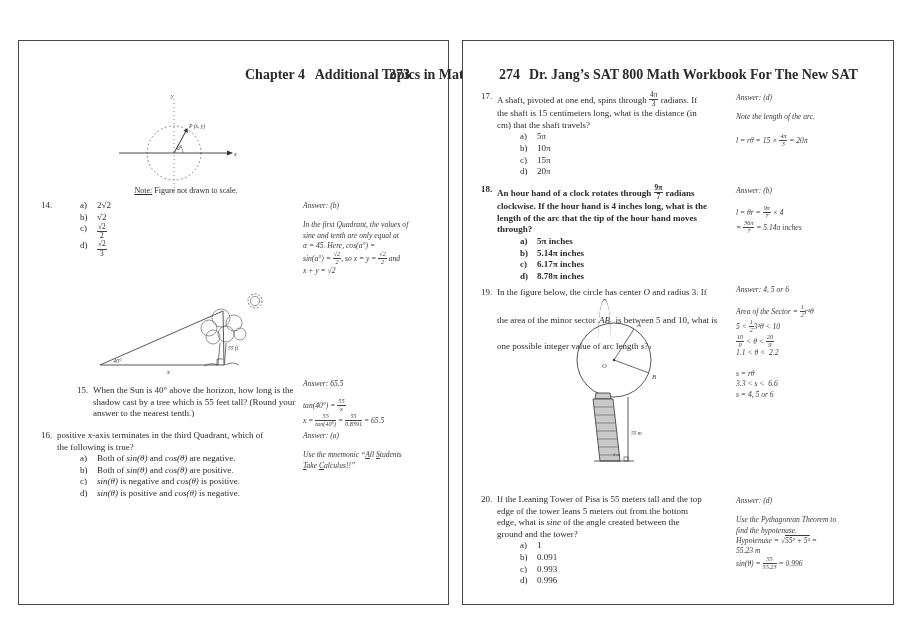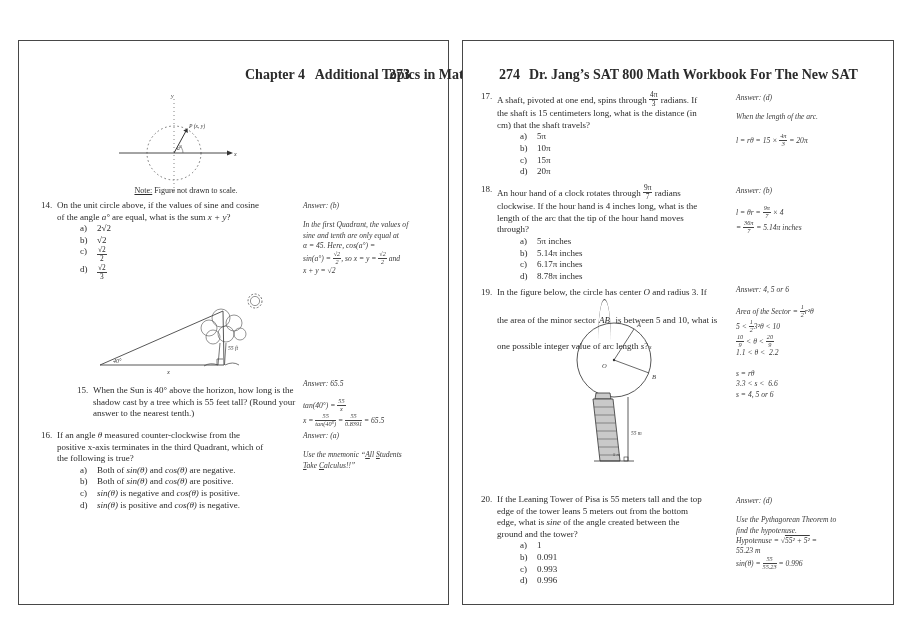--- a/index.html
+++ b/index.html
@@ -48,24 +48,20 @@
     <text x="72" y="7" font-size="6" font-style="italic">y</text>
     <text x="135" y="64.5" font-size="6" font-style="italic">x</text>
     <text x="90" y="37" font-size="5.6" font-style="italic">P (x, y)</text>
     <text x="78" y="59" font-size="5.6" font-style="italic" fill="#8b3a2a">a°</text>
   </svg>
 
   <div class="note" style="left:82px;top:145px;width:170px;"><div class="line"><span class="un">Note:</span> Figure not drawn to scale.</div></div>
 
   <div class="q" style="left:22px;top:159px;width:268px;">
     <span class="qnum">14.</span>
-    <div class="qbody">
-        <div class="line">On the unit circle above, if the values of sine and cosine</div>
-        <div class="line">of the angle <span class="it">a°</span> are equal, what is the sum <span class="it">x + y</span>?</div>
-      </div>
     <div class="opts">
         <div class="opt"><span class="ol">a)</span><span class="oc">2√2</span></div>
         <div class="opt"><span class="ol">b)</span><span class="oc">√2</span></div>
         <div class="opt"><span class="ol">c)</span><span class="oc"><span class="fr"><span class="n">√2</span><span class="d">2</span></span></span></div>
         <div class="opt"><span class="ol">d)</span><span class="oc"><span class="fr"><span class="n">√2</span><span class="d">3</span></span></span></div>
       </div>
   </div>
   <div class="ans" style="left:284px;top:160px;width:142px;">
     <div class="line">Answer: (b)</div>
     <div class="expl">
@@ -108,21 +104,20 @@
     <div class="line">Answer: 65.5</div>
     <div class="expl">
         <div class="line">tan(40°) = <span class="fr"><span class="n">55</span><span class="d">x</span></span></div>
         <div class="line">x = <span class="fr"><span class="n">55</span><span class="d">tan(40°)</span></span> = <span class="fr"><span class="n">55</span><span class="d">0.8391</span></span> = 65.5</div>
       </div>
   </div>
 
   <div class="q" style="left:22px;top:389px;width:276px;">
     <span class="qnum">16.</span>
     <div class="qbody">
-        <div class="line">If an angle <span class="it">θ</span> measured counter-clockwise from the</div>
         <div class="line">positive x-axis terminates in the third Quadrant, which of</div>
         <div class="line">the following is true?</div>
       </div>
     <div class="opts">
         <div class="opt"><span class="ol">a)</span><span class="oc">Both of <span class="it">sin(θ)</span> and <span class="it">cos(θ)</span> are negative.</span></div>
         <div class="opt"><span class="ol">b)</span><span class="oc">Both of <span class="it">sin(θ)</span> and <span class="it">cos(θ)</span> are positive.</span></div>
         <div class="opt"><span class="ol">c)</span><span class="oc"><span class="it">sin(θ)</span> is negative and <span class="it">cos(θ)</span> is positive.</span></div>
         <div class="opt"><span class="ol">d)</span><span class="oc"><span class="it">sin(θ)</span> is positive and <span class="it">cos(θ)</span> is negative.</span></div>
       </div>
   </div>
@@ -149,27 +144,27 @@
     <div class="opts">
         <div class="opt"><span class="ol">a)</span><span class="oc">5π</span></div>
         <div class="opt"><span class="ol">b)</span><span class="oc">10π</span></div>
         <div class="opt"><span class="ol">c)</span><span class="oc">15π</span></div>
         <div class="opt"><span class="ol">d)</span><span class="oc">20π</span></div>
       </div>
   </div>
   <div class="ans" style="left:273px;top:52px;width:152px;">
     <div class="line">Answer: (d)</div>
     <div class="expl">
-        <div class="line">When the length of the arc.</div>
+        <div class="line">Note the length of the arc.</div>
         <div class="line"></div>
         <div class="line">l = rθ = 15 × <span class="fr"><span class="n">4π</span><span class="d">3</span></span> = 20π</div>
       </div>
   </div>
 
-  <div class="q" style="left:18px;top:143px;width:276px;">
+  <div class="q" style="left:18px;top:143px;width:276px;font-weight:bold;">
     <span class="qnum">18.</span>
     <div class="qbody">
         <div class="line">An hour hand of a clock rotates through <span class="fr"><span class="n">9π</span><span class="d">7</span></span> radians</div>
         <div class="line">clockwise. If the hour hand is 4 inches long, what is the</div>
         <div class="line">length of the arc that the tip of the hour hand moves</div>
         <div class="line">through?</div>
       </div>
     <div class="opts">
         <div class="opt"><span class="ol">a)</span><span class="oc">5π inches</span></div>
         <div class="opt"><span class="ol">b)</span><span class="oc">5.14π inches</span></div>

